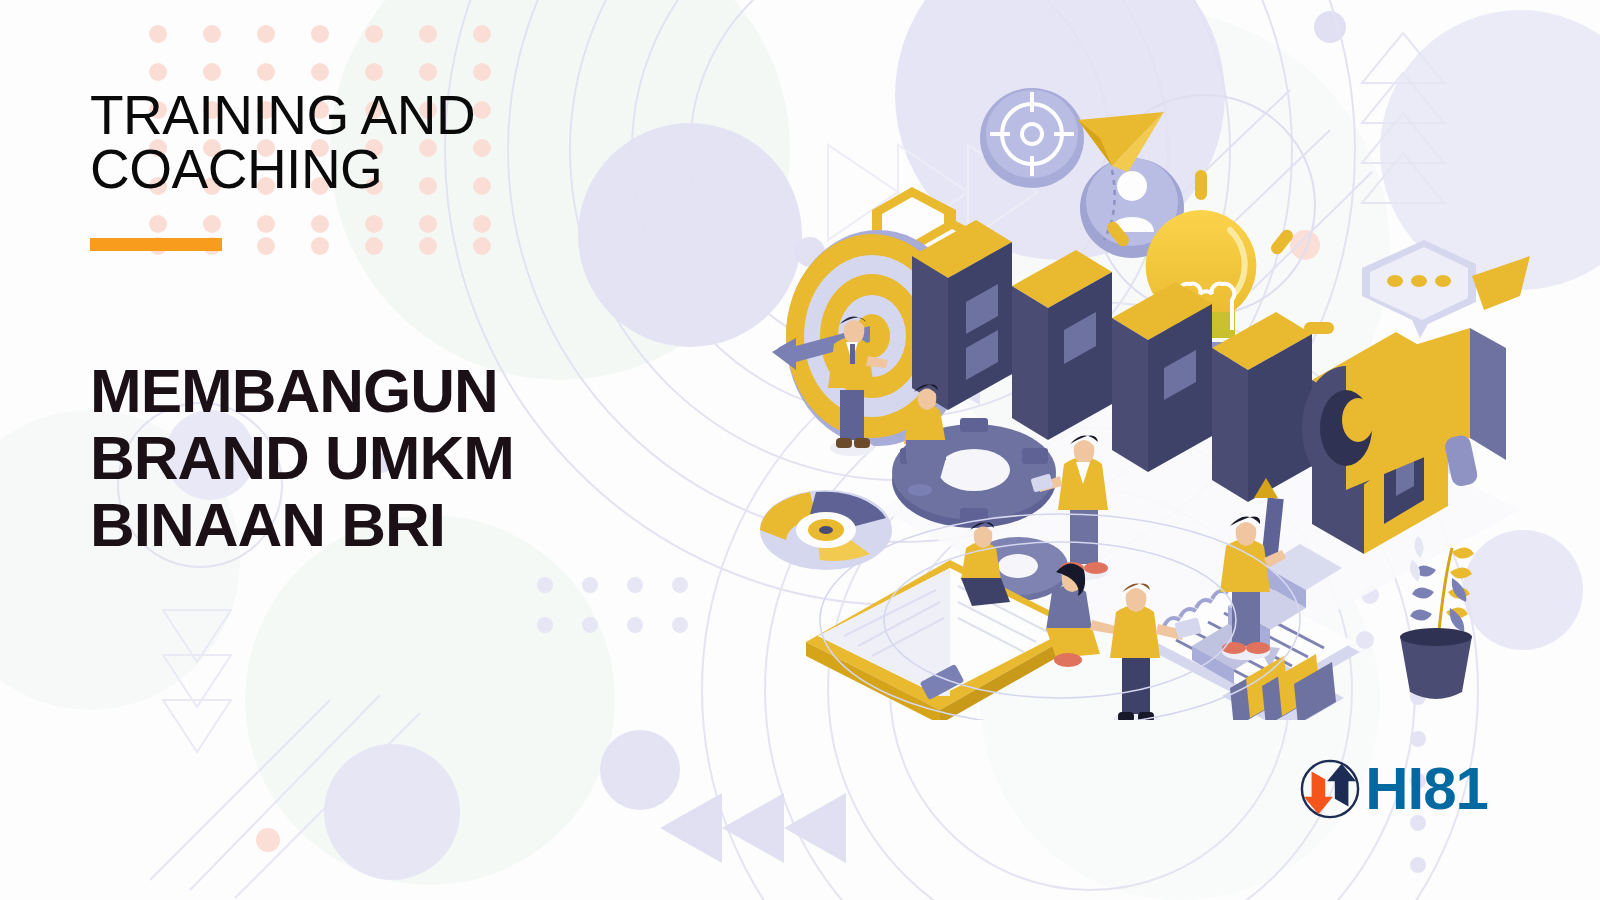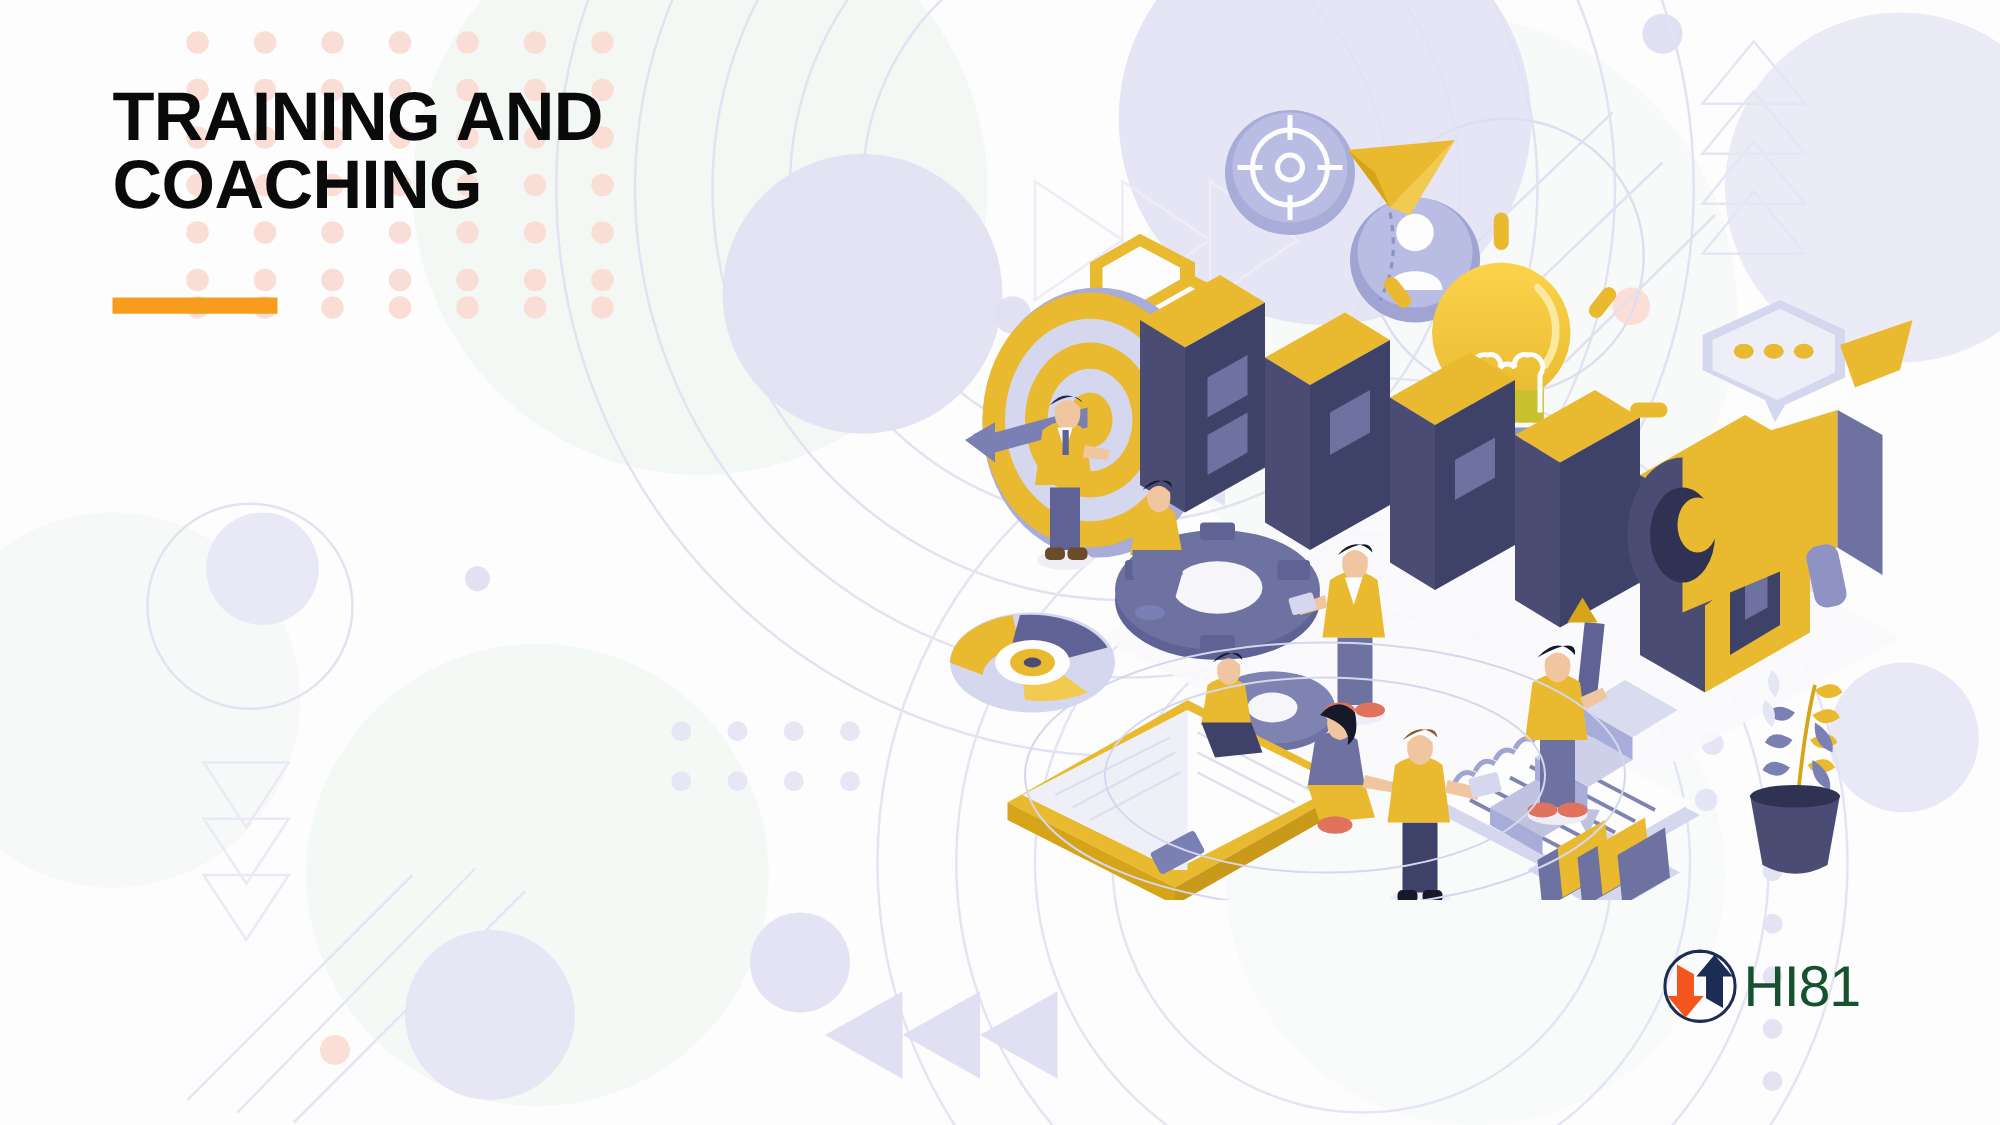--- a/index.html
+++ b/index.html
@@ -8,22 +8,22 @@
     font-family:"Liberation Sans", sans-serif;
     background:#ffffff;
     position:relative;
   }
   #slide { position:absolute; inset:0; width:1600px; height:900px; overflow:hidden; background:#fdfdfe; }
 
   .bg-layer { position:absolute; inset:0; width:100%; height:100%; }
 
   
   .kicker {
-    position:absolute; left:90px; top:66px;
-    font-size:55px; line-height:0.99; font-weight:bold;
+    position:absolute; left:90px; top:88px;
+    font-size:55px; line-height:0.99; font-weight:normal;
     letter-spacing:-0.5px; color:#0a0a0a; white-space:pre-line;
     z-index:40;
   }
   .rule {
     position:absolute; left:90px; top:238px; width:132px; height:13px;
     background:#F79C1C; z-index:41;
   }
   .headline {
     position:absolute; left:90px; top:358px; width:600px;
     font-size:62px; line-height:1.08; font-weight:bold;
@@ -32,21 +32,21 @@
   }
 
   
   .bri-logo { position:absolute; left:90px; top:758px; z-index:45; display:flex; align-items:center; gap:7px; }
   .bri-mark { width:58px; height:58px; }
   .bri-word { font-size:54px; font-weight:bold; color:#0B5CA8; letter-spacing:-1.5px; line-height:1; }
 
   
   .hi-logo { position:absolute; right:112px; top:758px; z-index:45; display:flex; align-items:center; gap:4px; }
   .hi-mark { width:62px; height:62px; }
-  .hi-word { font-size:46px; font-weight:normal; color:#14532d; letter-spacing:-1px; line-height:1; }
+  .hi-word { font-size:60px; font-weight:bold; color:#0369a1; letter-spacing:-1px; line-height:1; }
 
   .illus { position:absolute; left:760px; top:80px; width:780px; height:640px; z-index:20; }
 </style>
 </head>
 <body>
 
 <div id="slide">
 
   <svg class="bg-layer" viewBox="0 0 1600 900" preserveAspectRatio="none">
     <defs>
@@ -527,20 +527,23 @@
 
     <g fill="none" stroke="#D5D7EE" stroke-width="1.6">
       <ellipse cx="300" cy="540" rx="176" ry="78"></ellipse>
       <ellipse cx="300" cy="540" rx="240" ry="106"></ellipse>
     </g>
   </svg>
 
   <div class="kicker">TRAINING AND
 COACHING</div>
   <div class="rule"></div>
+  <div class="headline">MEMBANGUN
+BRAND UMKM
+BINAAN BRI</div>
 
 
   <div class="hi-logo">
     <svg class="hi-mark" viewBox="0 0 64 64">
       <path d="M32,3 a29,29 0 0 1 0,58 a29,29 0 0 1 0,-58 Z" fill="none" stroke="#1C2C54" stroke-width="2.5"></path>
       <path d="M13,14 L13,40 L5,40 L20,58 L35,40 L27,40 L27,22 Z" fill="#F4551D"></path>
       <path d="M51,50 L51,24 L59,24 L44,6 L29,24 L37,24 L37,42 Z" fill="#1C2C54"></path>
     </svg>
     <span class="hi-word">HI81</span>
   </div>

